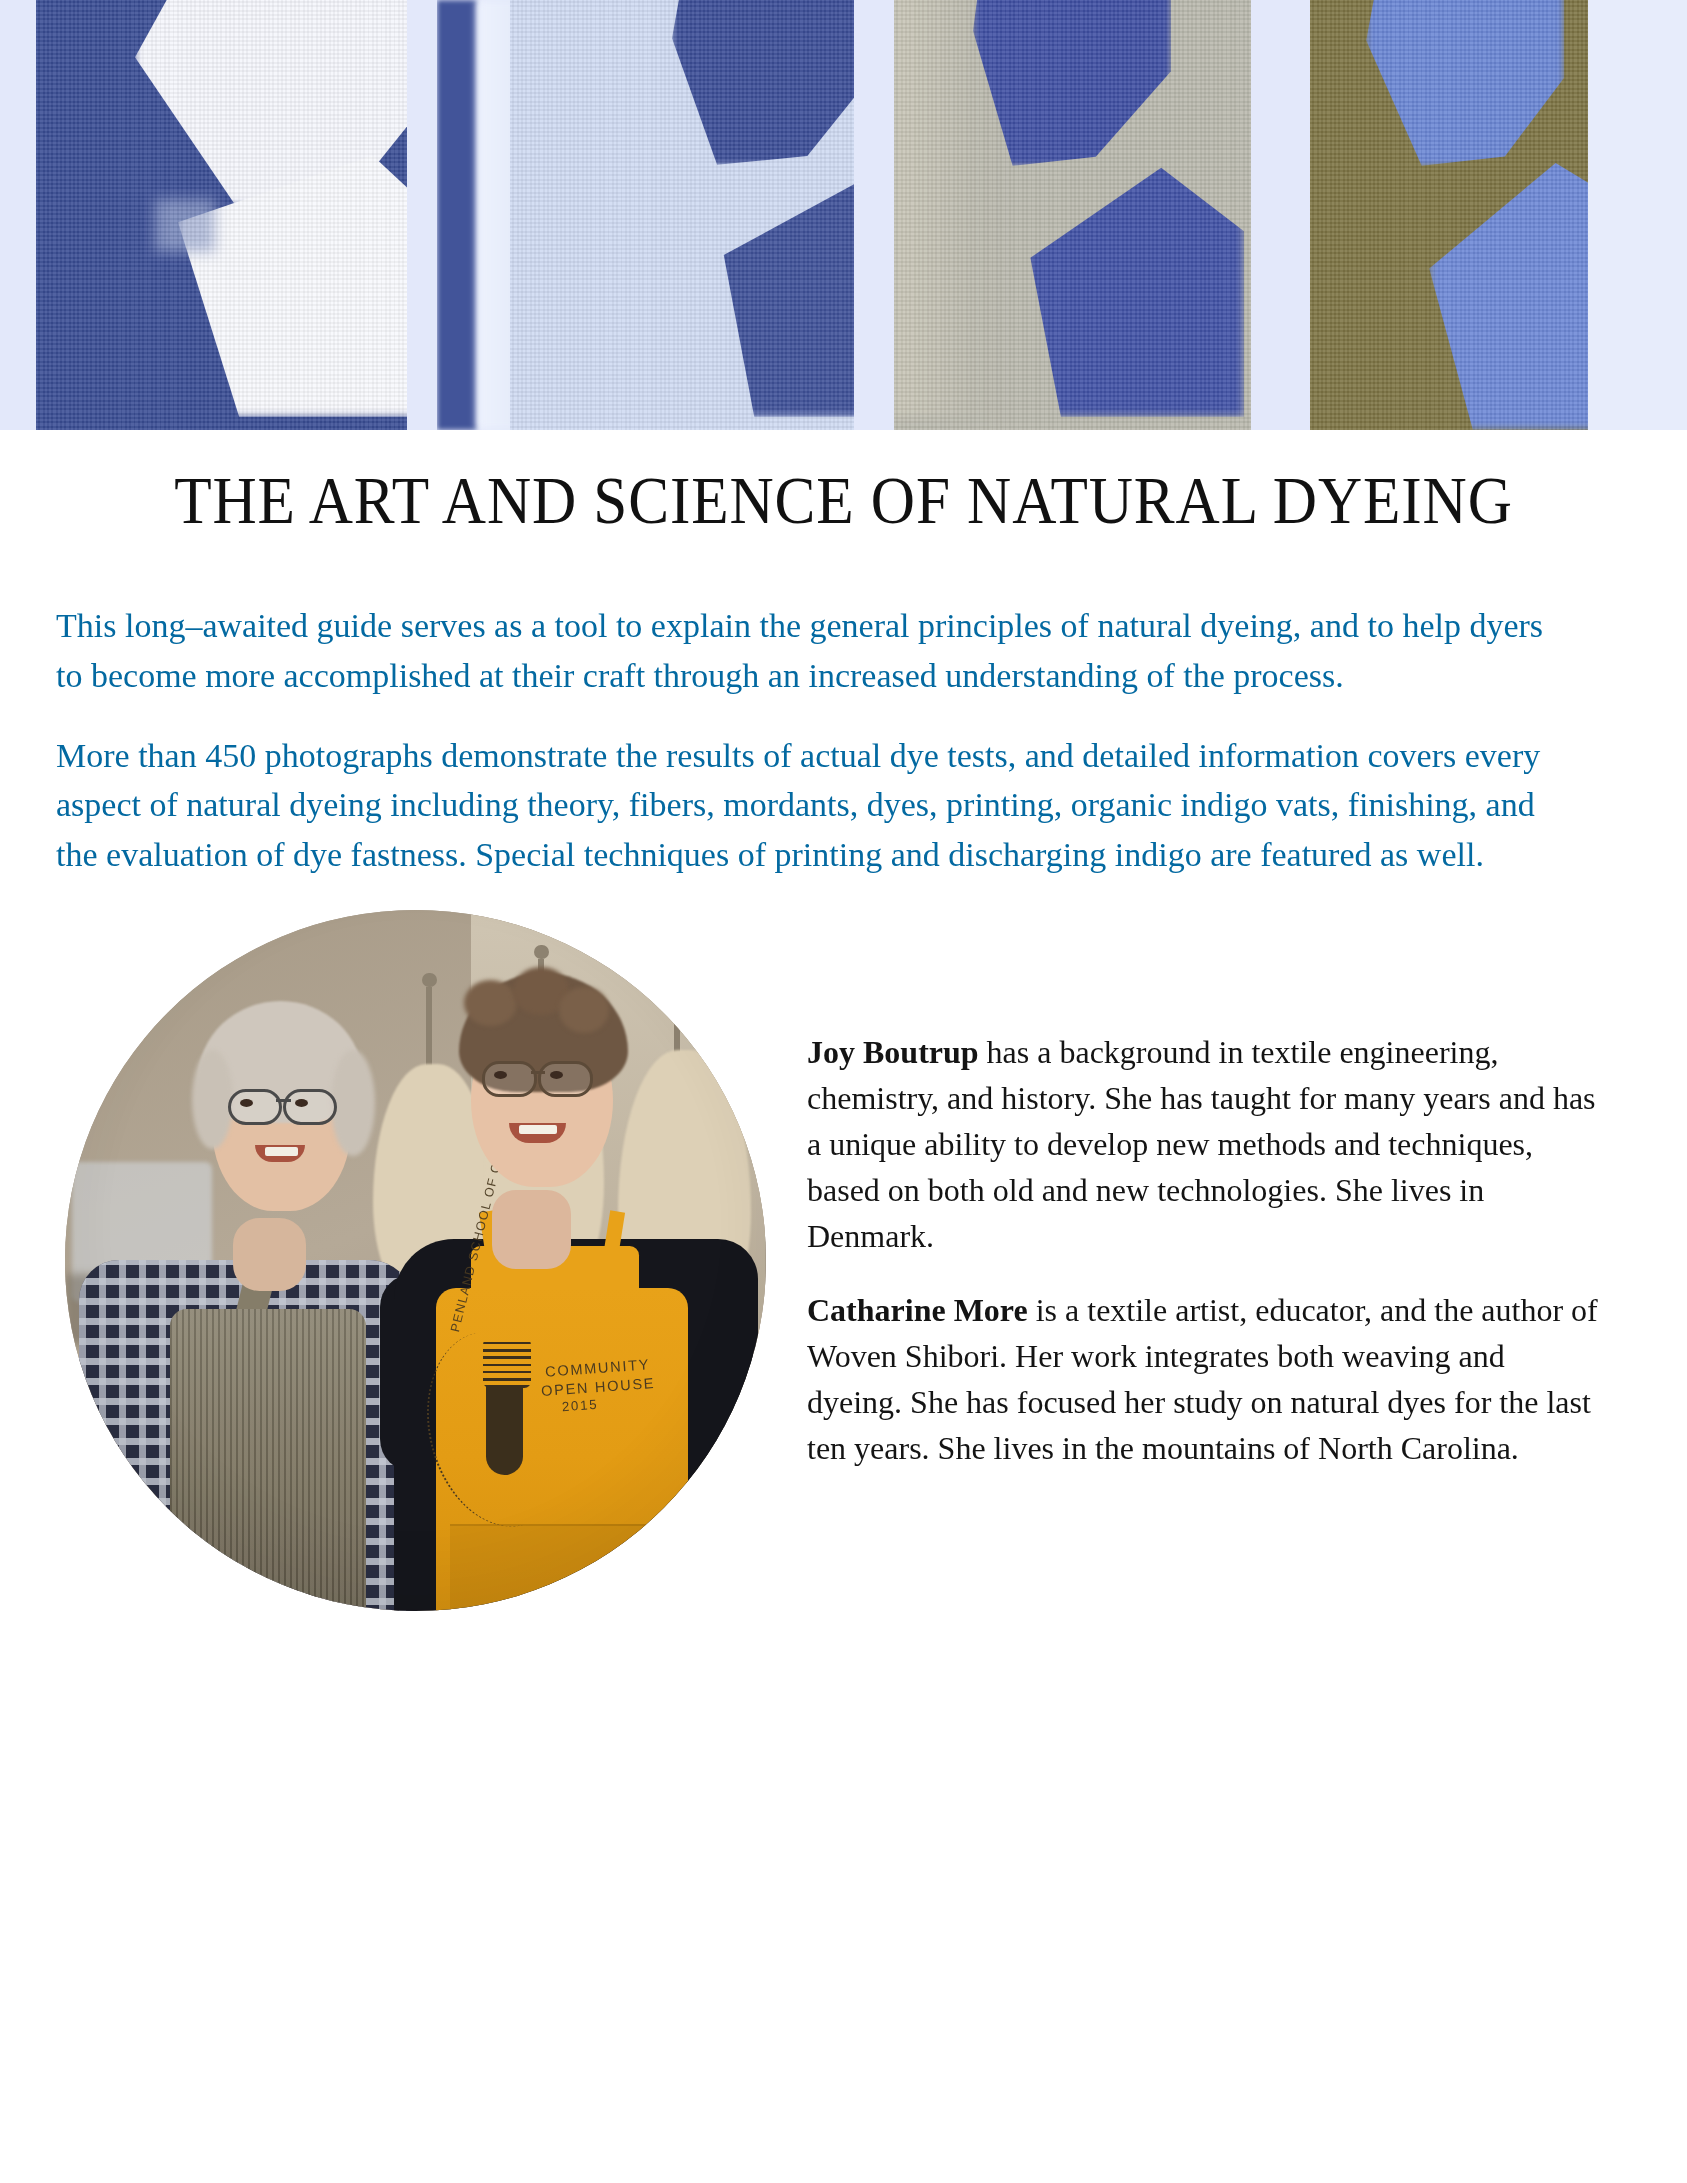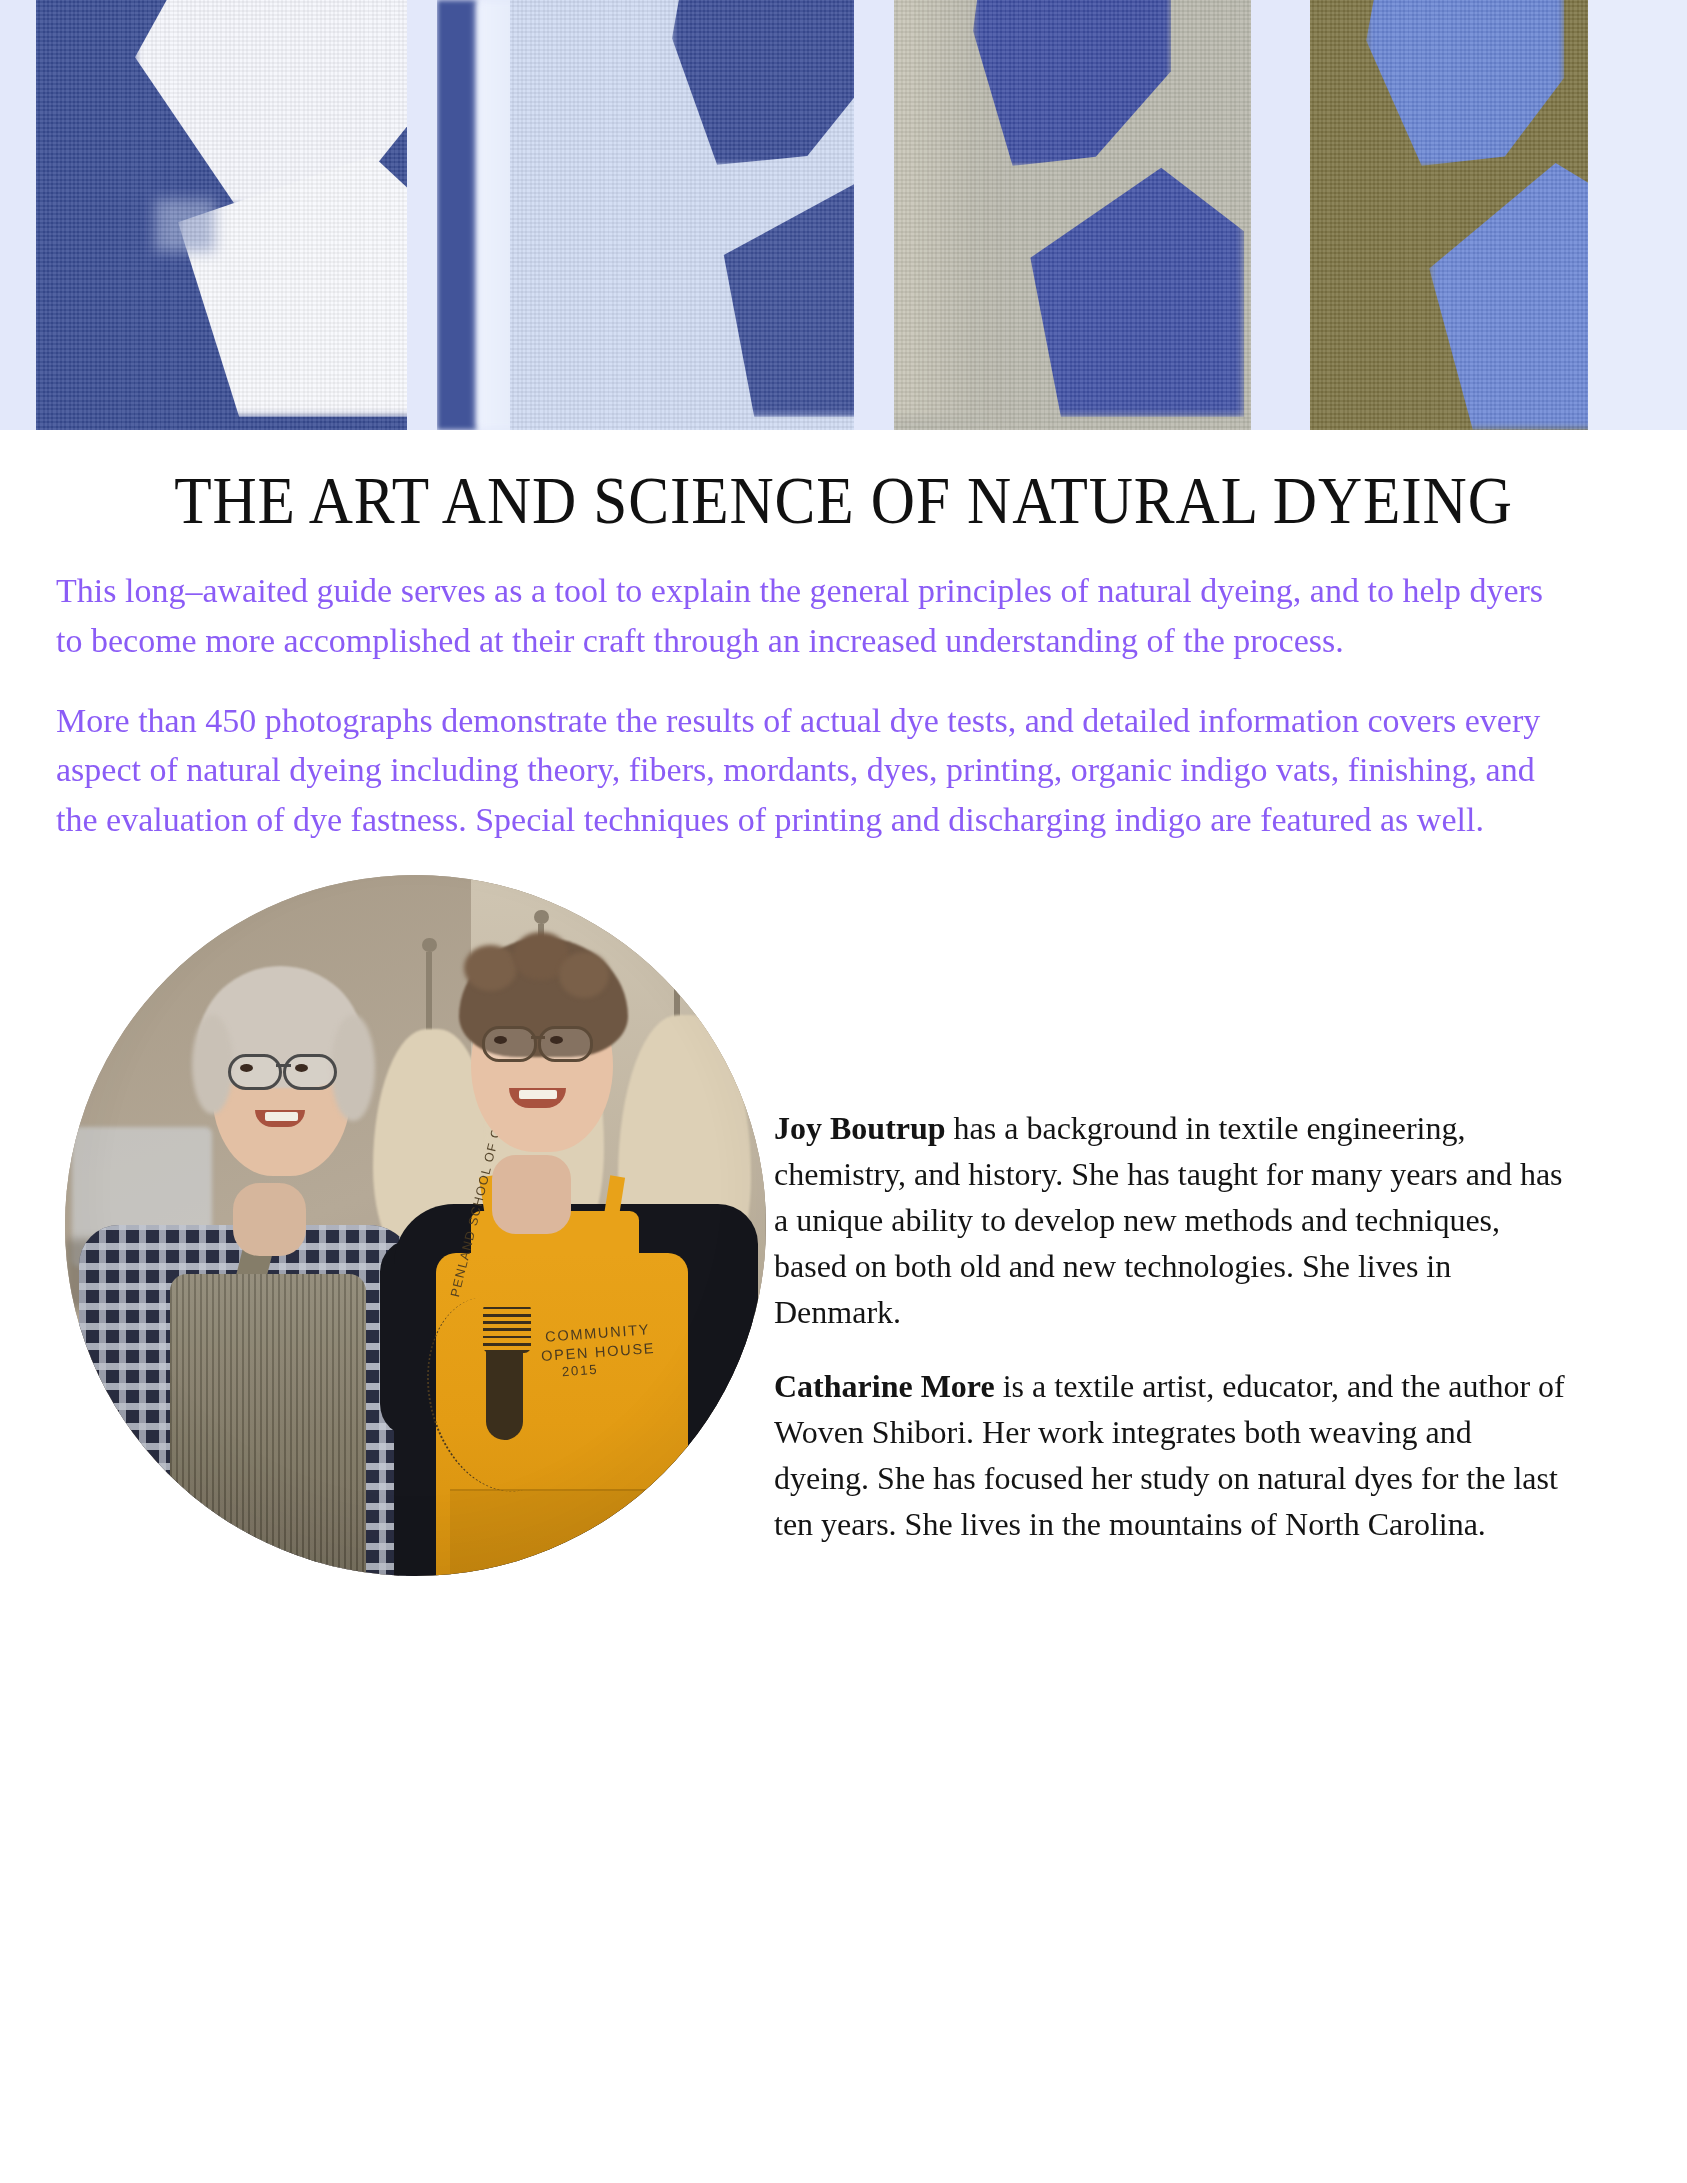--- a/index.html
+++ b/index.html
@@ -168,33 +168,34 @@
   }
   .quote-text {
     font-style: italic;
     color: #5a66e8;
     font-family: "Liberation Serif", "DejaVu Serif", serif;
   }
   .quote-tail { color: #151515; font-style: normal; }
   .quote-attrib { color: #151515; font-style: normal; }
 
   .body-copy {
-    margin-top: 29px;
+    margin-top: 64px;
     font-size: 34px;
     line-height: 1.46;
-    color: #8b5cf6;
+    color: #0369a1;
     max-width: 1515px;
   }
   .body-copy p { margin: 0 0 30px 0; }
 
   
   .authors {
     display: flex;
     margin-top: 17px;
-    align-items: flex-end;
+    gap: 33px;
+    align-items: center;
   }
 
   .portrait-wrap {
     width: 718px;
     flex: 0 0 718px;
     display: flex;
     justify-content: center;
   }
   .portrait {
     width: 701px;

